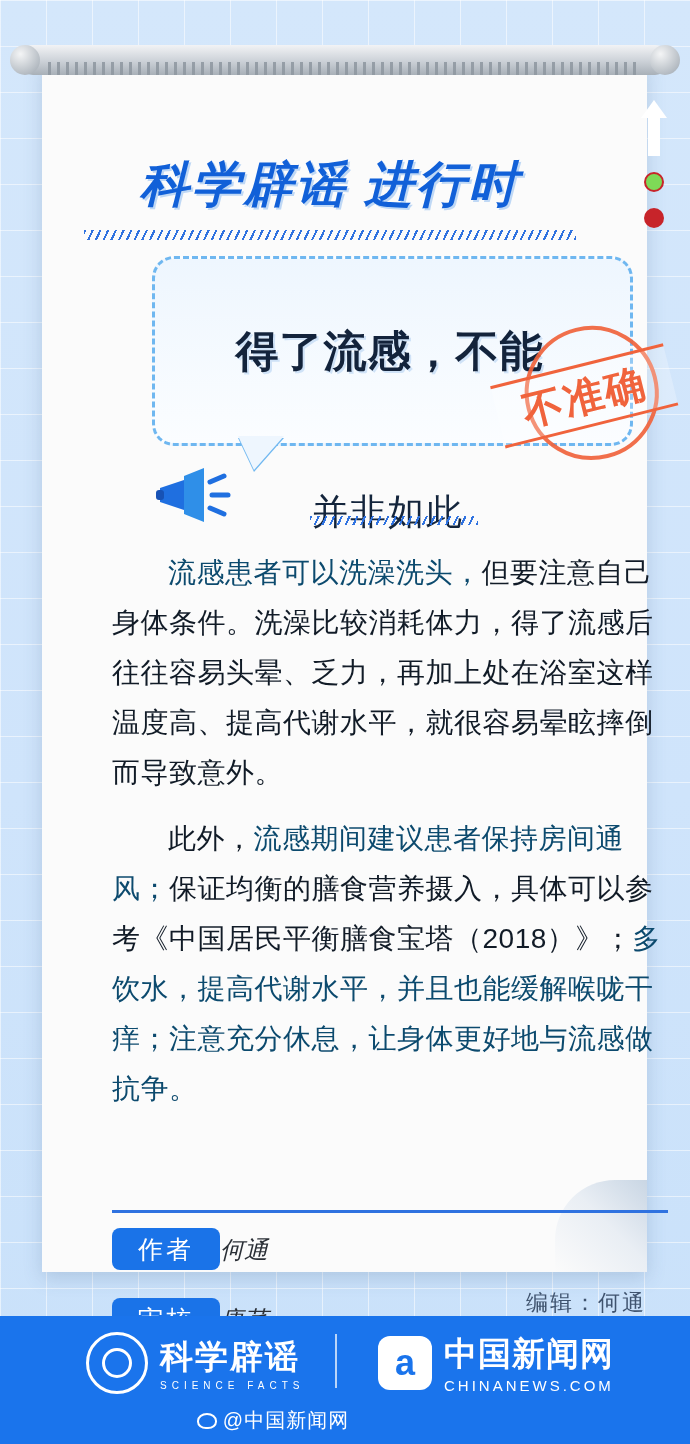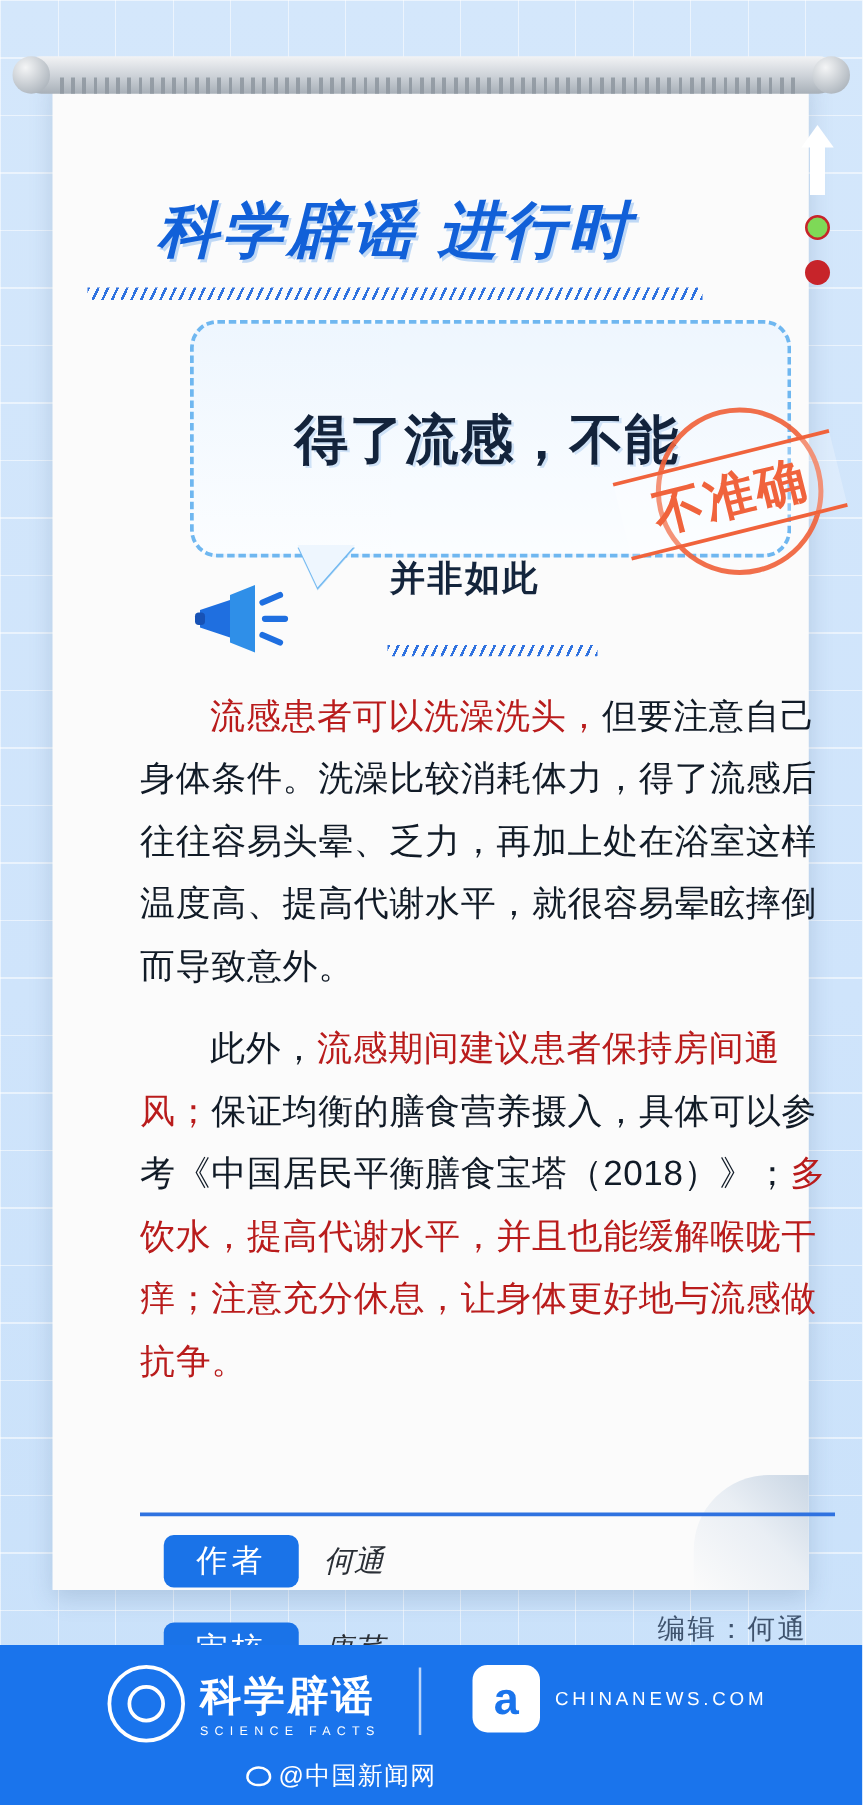--- a/index.html
+++ b/index.html
@@ -122,21 +122,21 @@
     background:
       repeating-linear-gradient(90deg,
         #8d969f 0 3px,
         rgba(141,150,159,0) 3px 9px);
     opacity: .85;
   }
 
   
   .headline-wrap {
     position: absolute;
-    left: 2px;
+    left: 16px;
     top: 92px;
     width: 544px;
     text-align: center;
   }
   .headline {
     display: inline-block;
     font-family: "Liberation Sans", sans-serif;
     font-weight: bold;
     font-style: italic;
     font-size: 49px;
@@ -233,23 +233,23 @@
   .megaphone {
     position: absolute;
     left: 112px;
     top: 406px;
     width: 78px;
     height: 58px;
   }
   .answer {
     position: absolute;
     left: 270px;
-    top: 384px;
-    font-size: 28px;
-    font-weight: bold;
+    top: 428px;
+    font-size: 36px;
+    font-weight: normal;
     color: #14253c;
     letter-spacing: 2px;
   }
   .answer-underline {
     position: absolute;
     left: 268px;
     top: 456px;
     width: 168px;
     height: 9px;
     background: repeating-linear-gradient(115deg, #2f72e0 0 2px, rgba(47,114,224,0) 2px 7px);
@@ -260,39 +260,38 @@
     position: absolute;
     left: 70px;
     top: 488px;
     width: 560px;
     font-size: 28px;
     line-height: 50px;
     color: #111b27;
     letter-spacing: 0.5px;
   }
   .body-text p { margin: 0 0 16px 0; text-indent: 2em; }
-  .hl { color: #b91c1c; }
+  .hl { color: #0c4a6e; }
 
   .divider {
     position: absolute;
     left: 70px;
     top: 1150px;
     width: 556px;
     height: 3px;
     background: #2f72e0;
   }
 
   
   .credit-row {
     position: absolute;
     left: 70px;
     display: flex;
     align-items: flex-start;
-    gap: 20px;
-    margin-left: 19px;
+    gap: 0;
   }
   .credit-row.r1 { top: 1168px; }
   .credit-row.r2 { top: 1238px; }
   .credit-tag {
     width: 108px;
     height: 42px;
     border-radius: 8px;
     background: #1a73e8;
     color: #ffffff;
     font-size: 25px;
@@ -504,20 +503,21 @@
         <div class="swirl"></div>
         <div class="txt">
           <b>科学辟谣</b>
           <span>SCIENCE FACTS</span>
         </div>
       </div>
       <div class="vline"></div>
       <div class="brand-right">
         <div class="mark">a</div>
         <div class="txt">
+          <b>中国新闻网</b>
           <span>CHINANEWS.COM</span>
         </div>
       </div>
       <div class="weibo">
         <span class="eye"></span><span>@中国新闻网</span>
       </div>
     </div>
   </div>
 
 </div>

